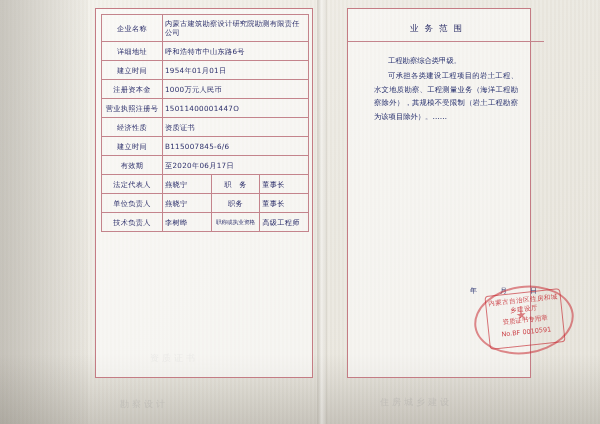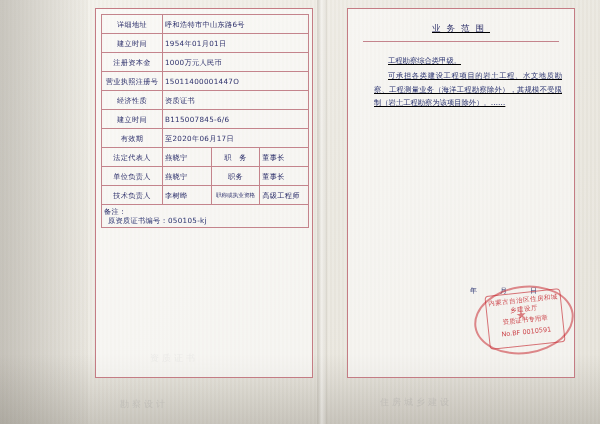--- a/index.html
+++ b/index.html
@@ -58,26 +58,25 @@
     width: 218px;
     height: 370px;
     border: 1px solid #c47c84;
     background: rgba(255,255,255,0.55);
     box-sizing: border-box;
   }
   .panel-right {
     position: absolute;
     left: 347px;
     top: 8px;
-    width: 228px;
+    width: 184px;
     height: 370px;
     border: 1px solid #c47c84;
     background: rgba(255,255,255,0.5);
     box-sizing: border-box;
-    text-decoration: underline;
   }
 
   table.info {
     border-collapse: collapse;
     width: 208px;
     margin: 5px 0 0 5px;
     table-layout: fixed;
   }
   table.info td {
     border: 1px solid #c4848c;
@@ -226,20 +225,24 @@
   <div class="shadow-bottom"></div>
   <div class="fold"></div>
 
   <div class="watermark wm1">资质证书</div>
   <div class="watermark wm2">勘察设计</div>
   <div class="watermark wm3">住房城乡建设</div>
 
   <div class="panel-left">
     <table class="info">
       <tbody>
+          <tr>
+        <td class="lbl">企业名称</td>
+        <td class="val" colspan="3" style="height:22px">内蒙古建筑勘察设计研究院勘测有限责任公司</td>
+      </tr>
       <tr>
         <td class="lbl">详细地址</td>
         <td class="val" colspan="3">呼和浩特市中山东路6号</td>
       </tr>
       <tr>
         <td class="lbl">建立时间</td>
         <td class="val" colspan="3">1954年01月01日</td>
       </tr>
       <tr>
         <td class="lbl">注册资本金</td>
@@ -274,26 +277,20 @@
         <td class="lbl2">职务</td>
         <td class="val">董事长</td>
       </tr>
       <tr>
         <td class="lbl">技术负责人</td>
         <td class="val">李树晔</td>
         <td class="lbl2" style="font-size:5.6px;letter-spacing:0">职称或执业资格</td>
         <td class="val">高级工程师</td>
       </tr>
 
-      <tr>
-        <td class="remark-cell" colspan="4">
-          <span>备注：</span>
-          <div class="remark-line">原资质证书编号：050105-kj</div>
-        </td>
-      </tr>
     </tbody>
       </table>
   </div>
 
   <div class="panel-right">
     <div class="right-title">业务范围</div>
     <div class="right-rule"></div>
     <div class="right-body">
       <p class="indent">工程勘察综合类甲级。</p>
       <p class="indent">可承担各类建设工程项目的岩土工程、水文地质勘察、工程测量业务（海洋工程勘察除外），其规模不受限制（岩土工程勘察为该项目除外）。……</p>

